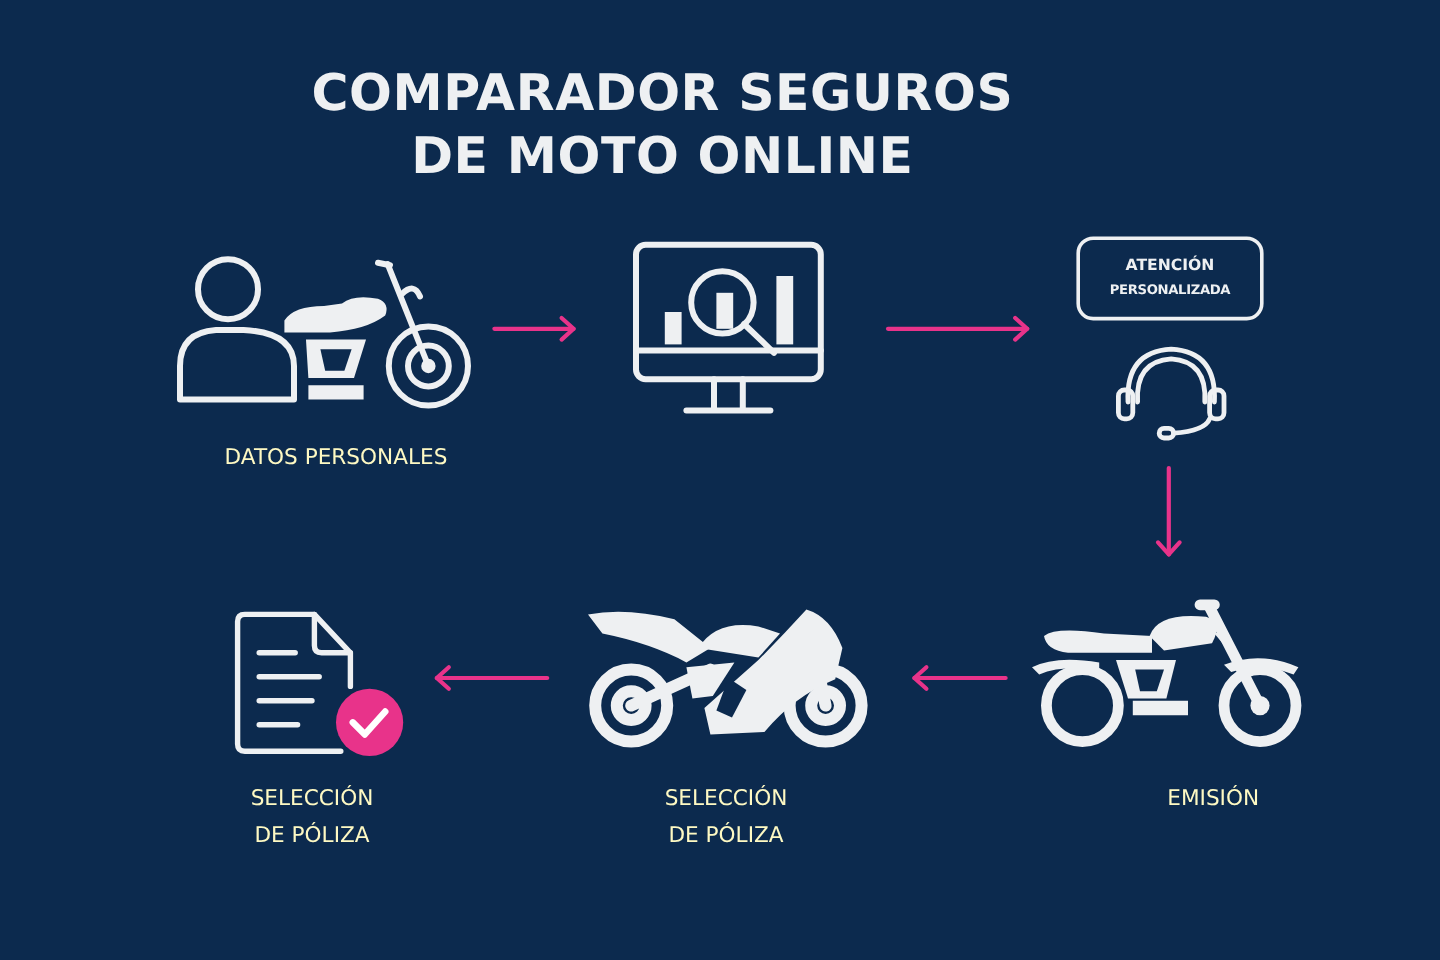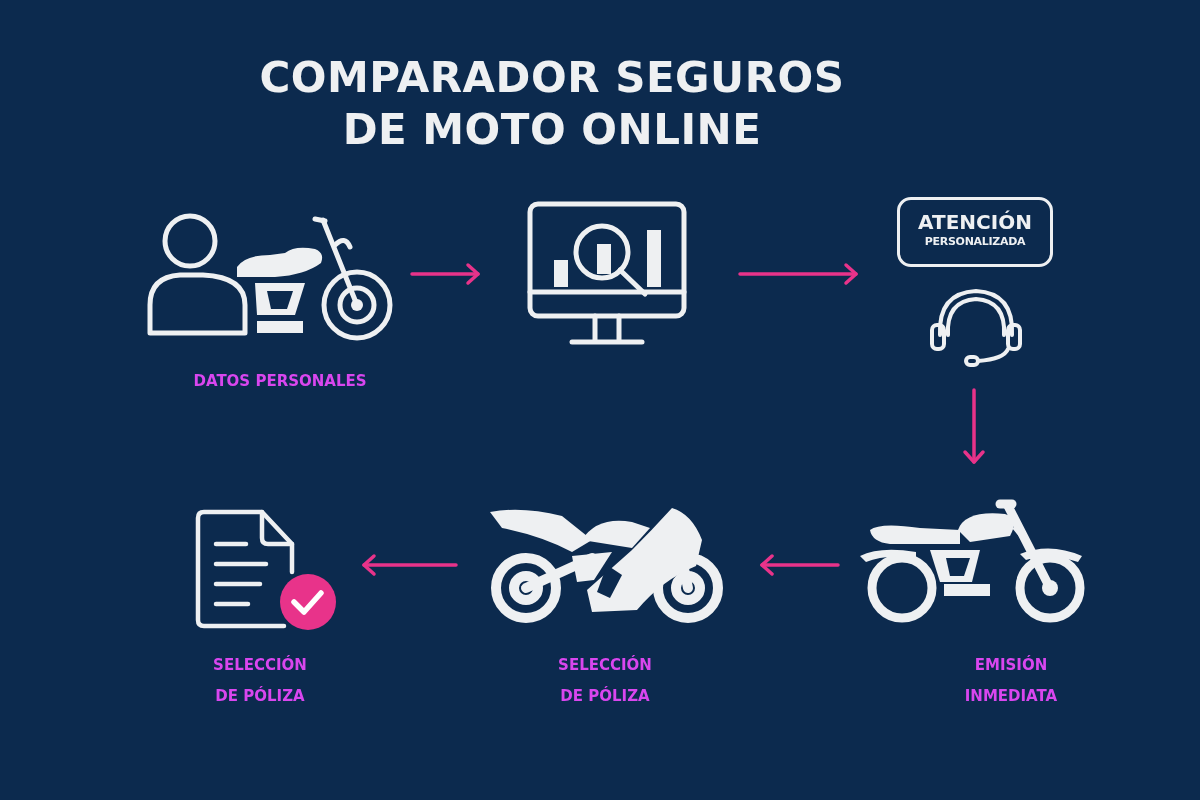--- a/index.html
+++ b/index.html
@@ -11,31 +11,31 @@
       position: relative;
     }
     .abs { position: absolute; }
     .title {
       left: 0; width: 1104px; top: 52px;
       text-align: center;
       font-weight: bold; font-size: 42px; line-height: 52px;
       letter-spacing: 0.5px;
     }
     .label {
-      text-align: center; font-weight: bold; font-size: 15px; line-height: 31px;
-      color: #d946ef;
+      text-align: center; font-weight: normal; font-size: 18px; line-height: 31px;
+      color: #fef9c3;
     }
     .bubble {
       left: 897px; top: 197px; width: 156px; height: 70px;
       border: 3px solid #eef0f2; border-radius: 14px;
       box-sizing: border-box;
       display: flex; flex-direction: column; align-items: center; justify-content: center;
       font-weight: bold; text-align: center;
     }
-    .bubble .l1 { font-size: 20px; line-height: 20px; }
+    .bubble .l1 { font-size: 13px; line-height: 20px; }
     .bubble .l2 { font-size: 11px; line-height: 20px; letter-spacing: -0.3px; }
     svg { position: absolute; overflow: visible; }
   </style>
 </head>
 <body>
 
 <div class="abs title">
   <div>COMPARADOR SEGUROS</div>
   <div>DE MOTO ONLINE</div>
 </div>
@@ -147,21 +147,20 @@
       <path d="M160 54 Q190 42 222 56 L218 62 Q190 52 166 60 Z"></path>
       <circle cx="190" cy="88" r="8"></circle>
       <path d="M152 28 Q160 24 166 32 L162 40 Z"></path>
     </g>
     <g fill="#0c2a4e">
       <path d="M86 58 H110 L104 76 H90 Z"></path>
     </g>
   </svg>
   <div class="abs label" style="left:891px; width:240px; top:650px;">
     <div>EMISIÓN</div>
-    <div>INMEDIATA</div>
   </div>
 </div>
 
 <svg style="left:758px; top:553px;" width="84" height="24" viewBox="0 0 84 24">
   <g fill="none" stroke="#e8338a" stroke-width="3.5" stroke-linecap="round" stroke-linejoin="round">
     <path d="M80 12 H4"></path>
       <path d="M14 3 L4 12 L14 21"></path>
   </g>
 </svg>
 

